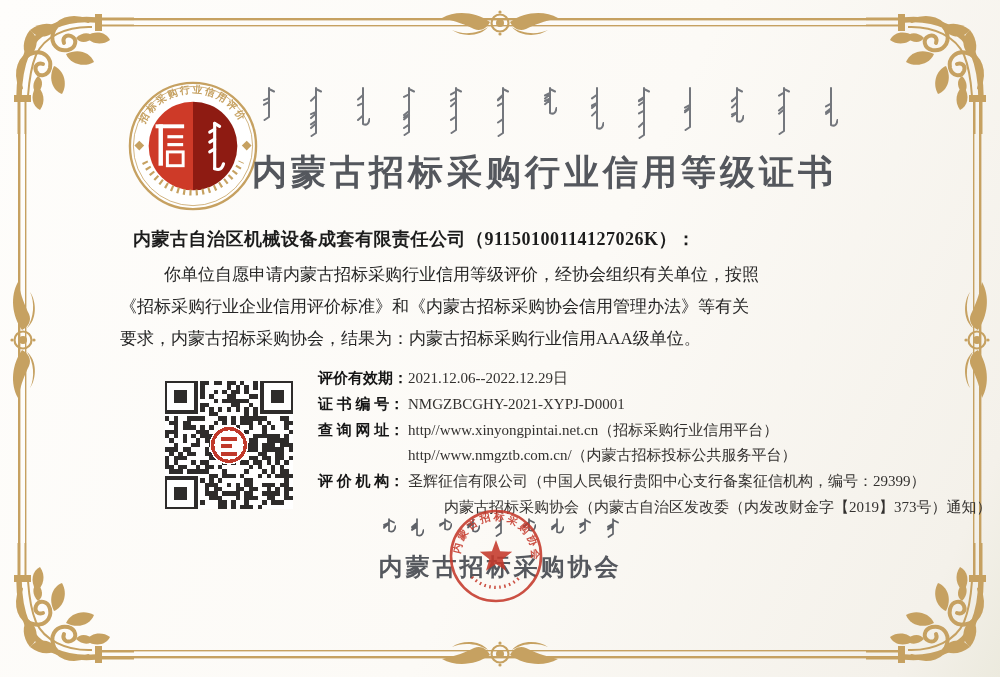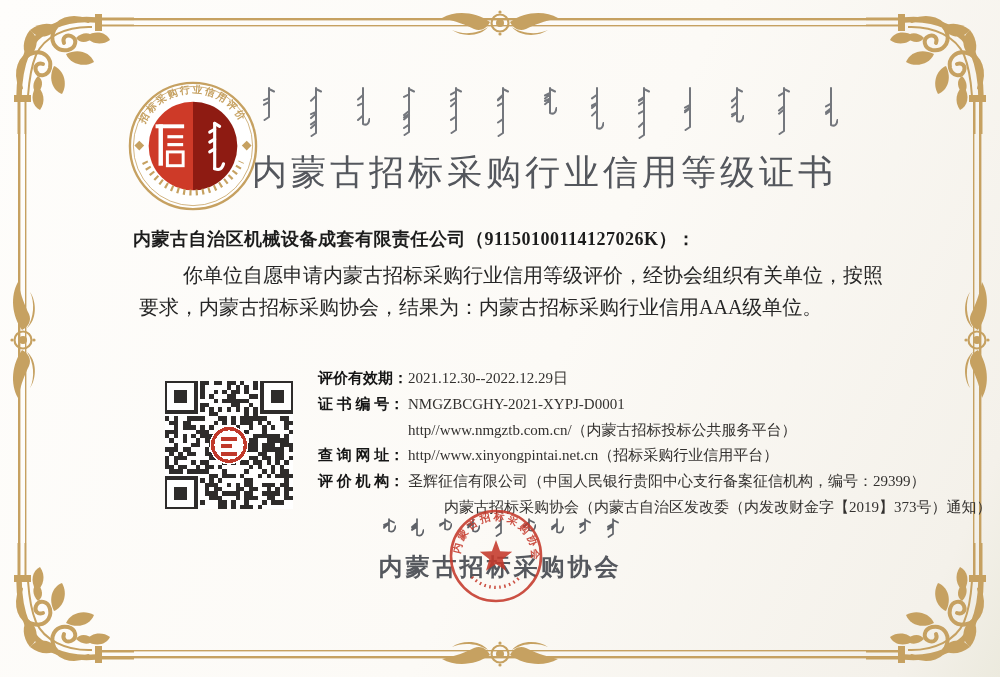--- a/index.html
+++ b/index.html
@@ -5,29 +5,29 @@
   html,body{margin:0;padding:0;background:#e9e7e2;}
   .page{
     position:relative;width:1000px;height:677px;overflow:hidden;
     background:linear-gradient(115deg,#fefdfb 0%,#fcfaf6 55%,#f4f1ea 92%,#eceade 100%);
     font-family:"Liberation Serif","DejaVu Serif",serif;
   }
   .abs{position:absolute;}
   
   .title{
     left:252px;top:149px;width:560px;text-align:center;
-    font-size:35px;font-weight:normal;letter-spacing:4px;color:#54575d;
+    font-size:35px;font-weight:bold;letter-spacing:4px;color:#54575d;
     white-space:nowrap;
   }
   
   .mong-top{left:260px;top:86px;width:578px;height:58px;display:flex;justify-content:space-between;align-items:flex-start;}
   .mong-bottom{left:380px;top:517px;width:240px;display:flex;justify-content:space-between;align-items:flex-start;}
   
   .company{left:133px;top:227px;font-size:18px;font-weight:bold;color:#1c1c1c;white-space:nowrap;letter-spacing:0.5px;}
-  .para{left:139px;top:259px;font-size:20px;color:#262626;line-height:32px;}
+  .para{left:120px;top:259px;font-size:17px;color:#262626;line-height:32px;}
   .para div{white-space:nowrap;}
   .para .l1{padding-left:44px;}
   
   .details{left:318px;top:366px;font-size:15px;color:#30302f;line-height:25.8px;}
   .detail-row{white-space:nowrap;}
   .dlabel{display:inline-block;min-width:90px;font-weight:bold;color:#151515;}
   .dvalue{color:#33312f;}
   .extra-indent .dvalue{margin-left:36px;margin-top:24px;}
   
   .qr{left:165px;top:381px;width:128px;height:128px;}
@@ -178,20 +178,21 @@
         <path d="M9,2 L9,39 M9,22.4 l-5,4.0 M9,17.6 l-5,2.8 M9,24.5 l-5,3.5 M9,39 q5.5,2.5 6.5,-5" fill="none" stroke="#74777d" stroke-width="2" stroke-linecap="round"></path>
       </svg>
     </div>
 
   <div class="abs title">内蒙古招标采购行业信用等级证书</div>
 
   <div class="abs company">内蒙古自治区机械设备成套有限责任公司（91150100114127026K）：</div>
 
   <div class="abs para">
     <div class="l1">你单位自愿申请内蒙古招标采购行业信用等级评价，经协会组织有关单位，按照</div>
+    <div>《招标采购行业企业信用评价标准》和《内蒙古招标采购协会信用管理办法》等有关</div>
     <div>要求，内蒙古招标采购协会，结果为：内蒙古招标采购行业信用AAA级单位。</div>
   </div>
 
   <div class="abs qr" id="qr"><svg width="128" height="128" viewBox="0 0 29 29" shape-rendering="crispEdges">
         <rect width="29" height="29" fill="#ffffff"></rect>
         <rect x="8" y="0" width="1" height="1" fill="#2e2c2b"></rect>
         <rect x="9" y="0" width="1" height="1" fill="#2e2c2b"></rect>
         <rect x="11" y="0" width="1" height="1" fill="#2e2c2b"></rect>
         <rect x="12" y="0" width="1" height="1" fill="#2e2c2b"></rect>
         <rect x="14" y="0" width="1" height="1" fill="#2e2c2b"></rect>
@@ -517,30 +518,30 @@
         <rect x="2" y="24" width="3" height="3" fill="#2e2c2b"></rect>
         <circle cx="14.5" cy="14.5" r="4.4" fill="#fff"></circle>
         <circle cx="14.5" cy="14.5" r="3.7" fill="none" stroke="#c0392b" stroke-width="0.8"></circle>
         <rect x="12.6" y="12.6" width="3.8" height="0.9" fill="#c0392b"></rect>
         <rect x="12.6" y="14.3" width="2.6" height="0.9" fill="#c0392b"></rect>
         <rect x="12.6" y="16" width="3.8" height="0.9" fill="#c0392b"></rect>
       </svg></div>
 
   <div class="abs details">
     <div class="detail-row">
-      <span class="dlabel">评价有效期：</span><span class="dvalue">2021.12.30--2022.12.29日</span>
+      <span class="dlabel">评价有效期：</span><span class="dvalue">2021.12.06--2022.12.29日</span>
     </div>
     <div class="detail-row">
       <span class="dlabel">证 书 编 号：</span><span class="dvalue">NMGZBCGHY-2021-XYPJ-D0001</span>
     </div>
     <div class="detail-row">
+      <span class="dlabel">查 询 网 址：</span><span class="dvalue">http//www.xinyongpintai.net.cn（招标采购行业信用平台）</span>
+    </div>
+    <div class="detail-row">
       <span class="dlabel"></span><span class="dvalue">http//www.nmgztb.com.cn/（内蒙古招标投标公共服务平台）</span>
-    </div>
-    <div class="detail-row">
-      <span class="dlabel">查 询 网 址：</span><span class="dvalue">http//www.xinyongpintai.net.cn（招标采购行业信用平台）</span>
     </div>
     <div class="detail-row">
       <span class="dlabel">评 价 机 构：</span><span class="dvalue">圣辉征信有限公司（中国人民银行贵阳中心支行备案征信机构，编号：29399）</span>
     </div>
     <div class="detail-row extra-indent">
       <span class="dlabel"></span><span class="dvalue">内蒙古招标采购协会（内蒙古自治区发改委（内发改财金字【2019】373号）通知）</span>
     </div>
   </div>
 
   <div class="abs mong-bottom" id="mong-bottom">

